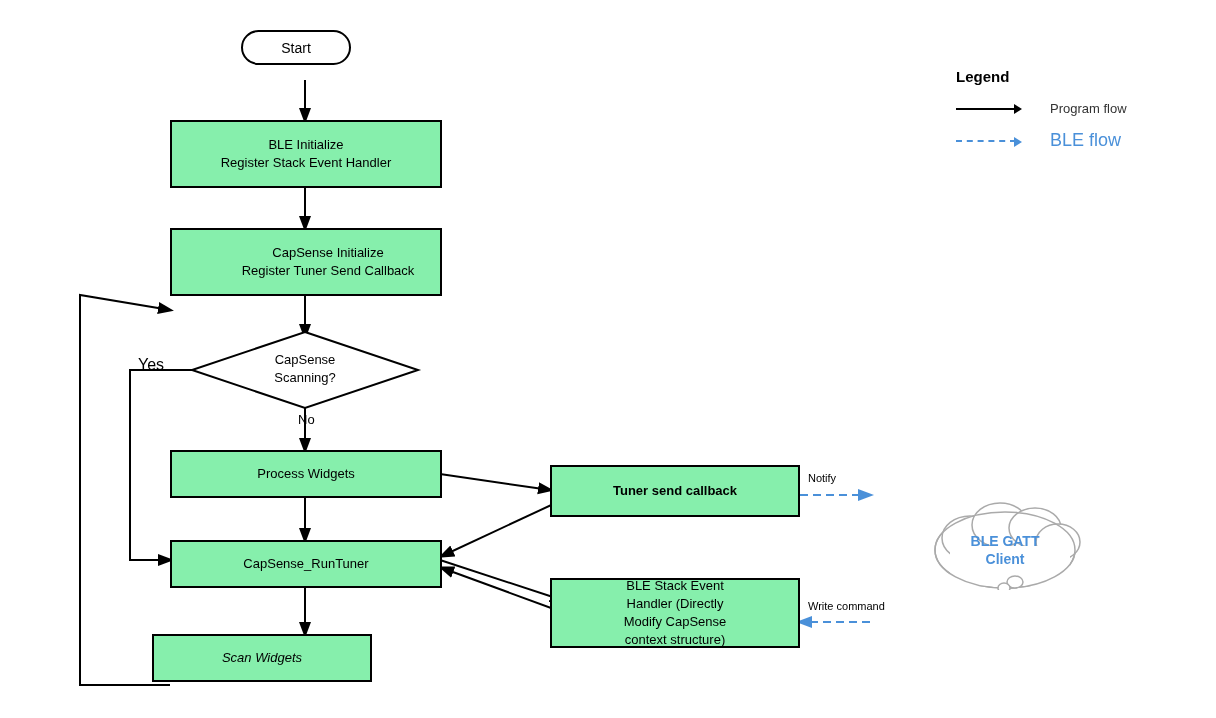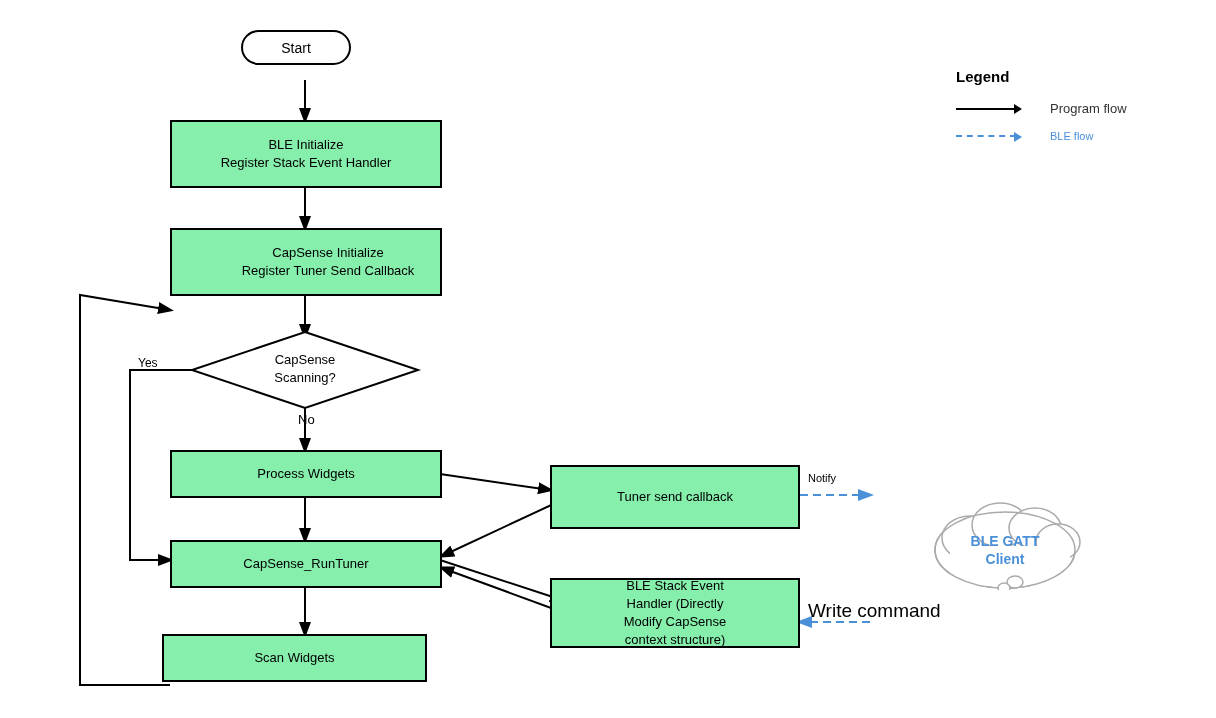--- a/index.html
+++ b/index.html
@@ -68,21 +68,21 @@
       top: -5px;
       border-left: 8px solid #4a90d9;
       border-top: 5px solid transparent;
       border-bottom: 5px solid transparent;
     }
     .legend-text {
       font-size: 13px;
       color: #333;
     }
     .legend-text-ble {
-      font-size: 11px;
+      font-size: 18px;
       color: #4a90d9;
     }
 
     
     .fc-start {
       position: absolute;
       border: 2px solid #000;
       border-radius: 30px;
       display: flex;
       align-items: center;
@@ -172,56 +172,56 @@
     <span style="white-space:pre-line;margin-left:44px;">CapSense Initialize
 Register Tuner Send Callback</span>
   </div>
 
   <svg style="position:absolute; left:190px; top:330px; width:240px; height:80px;" overflow="visible">
     <polygon points="115,2 228,40 115,78 2,40" fill="#fff" stroke="#000" stroke-width="2"></polygon>
     <text x="115" y="34" text-anchor="middle" font-family="Arial" font-size="13">CapSense</text>
     <text x="115" y="52" text-anchor="middle" font-family="Arial" font-size="13">Scanning?</text>
   </svg>
 
-  <div style="position:absolute; left:138px; top:356px; font-size:12px;">
+  <div style="position:absolute; left:138px; top:356px; font-size:16px;">
     <span>Yes</span>
   </div>
 
   <div style="position:absolute; left:282px; top:412px; font-size:13px;margin-left:16px;">
     <span>No</span>
   </div>
 
   <div class="fc-rect" style="left:170px; top:540px; width:272px; height:48px;">
     <span>CapSense_RunTuner</span>
   </div>
 
   <div class="fc-rect" style="left:170px; top:450px; width:272px; height:48px;">
     <span>Process Widgets</span>
   </div>
 
-  <div class="fc-rect" style="left:162px; top:634px; width:265px; height:48px;">
+  <div class="fc-rect" style="left:152px; top:634px; width:220px; height:48px;font-style:italic;">
     <span>Scan Widgets</span>
   </div>
 
-  <div class="fc-rect" style="left:550px; top:465px; width:250px; height:64px;">
+  <div class="fc-rect" style="left:550px; top:465px; width:250px; height:52px;font-weight:bold;">
     <span>Tuner send callback</span>
   </div>
 
   <div class="fc-rect" style="left:550px; top:578px; width:250px; height:70px;">
     <span style="white-space:pre-line;">BLE Stack Event
 Handler (Directly
 Modify CapSense
 context structure)</span>
   </div>
 
   <div style="position:absolute; left:808px; top:472px; font-size:11px;">
     <span>Notify</span>
   </div>
 
-  <div style="position:absolute; left:808px; top:600px; font-size:19px;">
+  <div style="position:absolute; left:808px; top:600px; font-size:11px;">
     <span>Write command</span>
   </div>
 
   <svg style="position:absolute; left:920px; top:460px; width:170px; height:130px;">
 
     <ellipse cx="85" cy="90" rx="70" ry="38" fill="#fff" stroke="#aaa" stroke-width="1.5"></ellipse>
     <ellipse cx="50" cy="78" rx="28" ry="22" fill="#fff" stroke="#aaa" stroke-width="1.5"></ellipse>
     <ellipse cx="80" cy="65" rx="28" ry="22" fill="#fff" stroke="#aaa" stroke-width="1.5"></ellipse>
     <ellipse cx="115" cy="68" rx="26" ry="20" fill="#fff" stroke="#aaa" stroke-width="1.5"></ellipse>
     <ellipse cx="138" cy="82" rx="22" ry="18" fill="#fff" stroke="#aaa" stroke-width="1.5"></ellipse>

